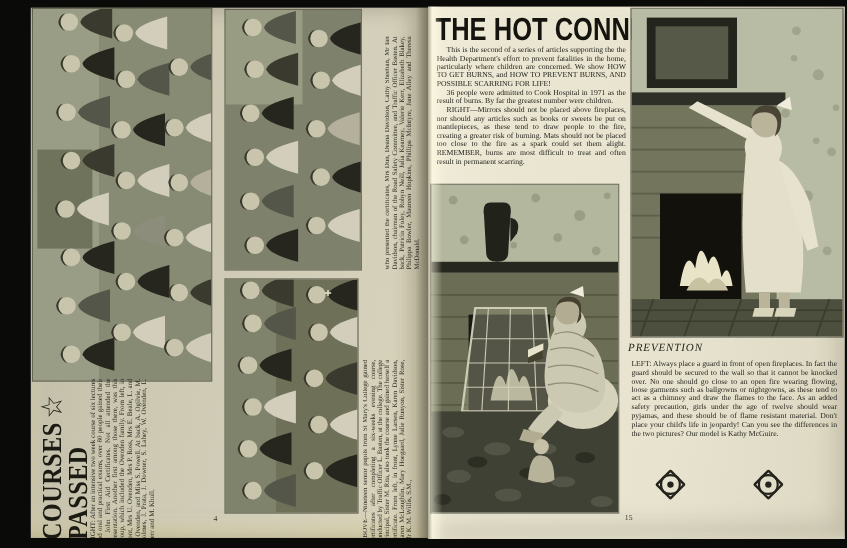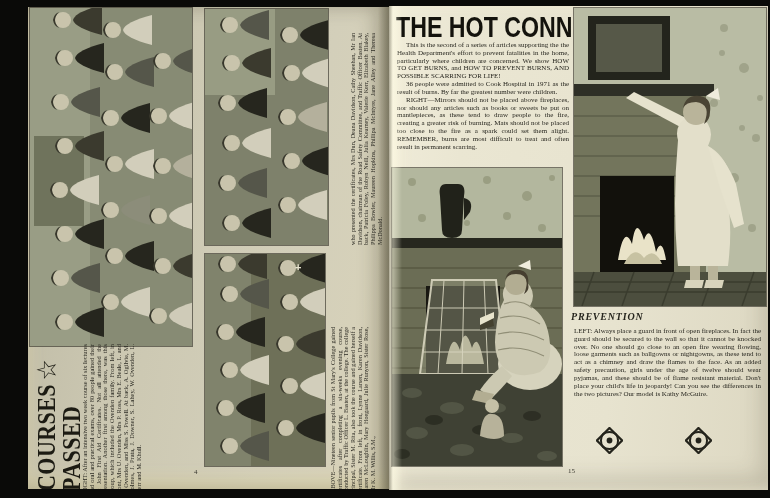--- a/index.html
+++ b/index.html
@@ -38,21 +38,21 @@
   .pagenum{position:absolute;font-size:7px;color:#3a3830;font-family:"Liberation Serif",serif;}
   .cross-mark{position:absolute;color:#e8e4d0;font-size:11px;font-weight:bold;line-height:1;font-family:"Liberation Sans",sans-serif;}
   
   .hot-head{
     position:absolute;left:7px;top:7px;white-space:nowrap;
     font-family:"Liberation Sans",sans-serif;font-weight:900;font-size:29px;line-height:1;
     color:#14130d;transform:scaleX(.8);transform-origin:0 0;letter-spacing:0px;
   }
   .bodytext{position:absolute;left:8px;top:36px;width:172px;color:#26251e;}
   .bodytext p{margin:0;font-size:7px;line-height:1.12;text-align:justify;text-indent:9px;}
-  .prev-head{position:absolute;left:182px;top:305px;font-style:italic;font-weight:bold;font-size:10px;letter-spacing:.8px;color:#26251e;text-align:center;}
+  .prev-head{position:absolute;left:182px;top:305px;font-style:italic;font-weight:normal;font-size:10px;letter-spacing:.8px;color:#26251e;text-align:center;}
   .prev-cap{position:absolute;left:182px;top:319px;width:187px;margin:3px;font-size:7px;line-height:1.12;text-align:justify;color:#26251e;}
   .knot{position:absolute;width:27px;height:27px;}
   .knot svg{width:100%;height:100%;}
 </style>
 </head>
 <body>
 
 <svg width="0" height="0" style="position:absolute">
   <defs>
     <g id="pp">

